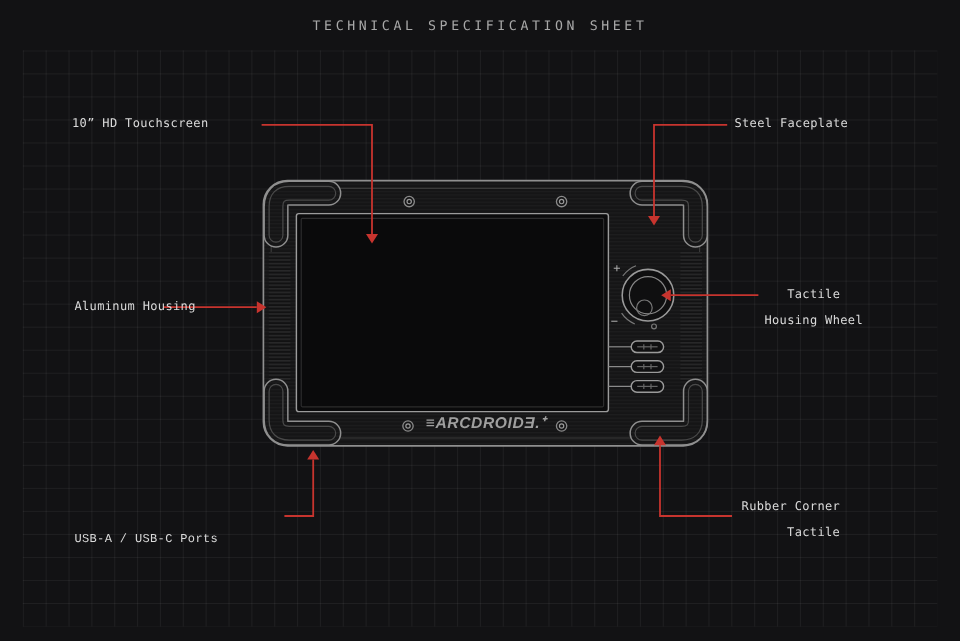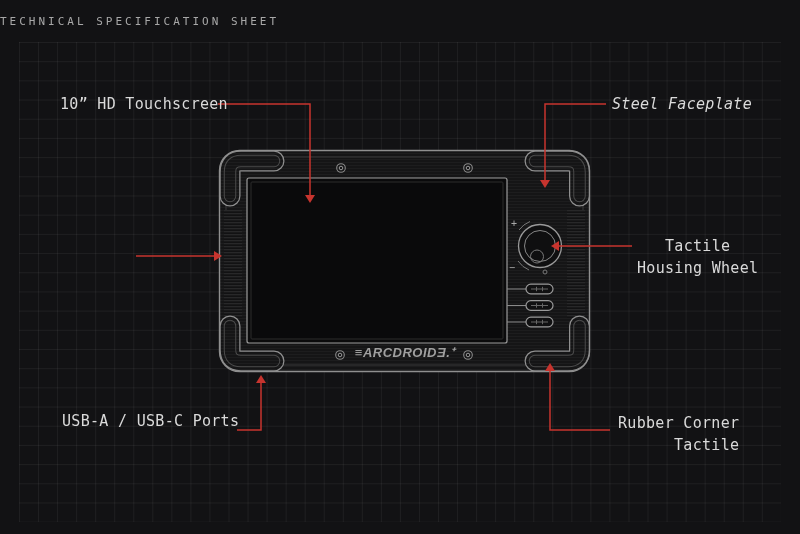--- a/index.html
+++ b/index.html
@@ -12,35 +12,36 @@
   }
   .grid{
     position:absolute;left:19px;top:42px;width:762px;height:480px;
     background-image:
       linear-gradient(to right, rgba(255,255,255,0.055) 1px, transparent 1px),
       linear-gradient(to bottom, rgba(255,255,255,0.055) 1px, transparent 1px);
     background-size:19.05px 19.2px;
   }
   .sheet-title{
     position:absolute;left:0;right:0;top:15px;
+    text-align:center;
     font-size:11px;letter-spacing:3px;
     color:#a8a8a8;
   }
   .lbl{
     position:absolute;
-    font-size:15px;line-height:22px;
+    font-size:10px;line-height:22px;
     color:#dadada;letter-spacing:0.3px;
     white-space:nowrap;
   }
   .lbl span{display:block;}
   #lbl-touchscreen{left:60px;top:93px;}
-  #lbl-faceplate{left:612px;top:93px;font-style:italic;}
+  #lbl-faceplate{left:612px;top:93px;}
   #lbl-housing{left:62px;top:245px;}
   #lbl-wheel{left:637px;top:235px;text-align:center;}
-  #lbl-usb{left:62px;top:410px;}
+  #lbl-usb{left:62px;top:440px;font-family:Liberation Mono, monospace;}
   #lbl-bumpers{left:618px;top:412px;text-align:right;}
   svg{position:absolute;left:0;top:0;}
   .redline{stroke:#c7342e;stroke-width:1.5;fill:none;}
   .redhead{fill:#c7342e;stroke:none;}
 </style>
 </head>
 <body>
 
 <div class="grid"></div>
 
@@ -171,20 +172,21 @@
     <polygon class="redhead" points="256,383 266,383 261,375"></polygon>
 
     <path class="redline" d="M610 430 H550 V371"></path>
     <polygon class="redhead" points="545,371 555,371 550,363"></polygon>
   </g>
 </svg>
 
 <div class="lbl" id="lbl-touchscreen">10” HD Touchscreen</div>
 <div class="lbl" id="lbl-faceplate">Steel Faceplate</div>
 <div class="lbl" id="lbl-housing">
+  <span>Aluminum Housing</span>
 </div>
 <div class="lbl" id="lbl-wheel">
   <span>Tactile</span>
   <span>Housing Wheel</span>
 </div>
 <div class="lbl" id="lbl-usb">USB-A / USB-C Ports</div>
 <div class="lbl" id="lbl-bumpers">
   <span>Rubber Corner</span>
   <span>Tactile</span>
 </div>

